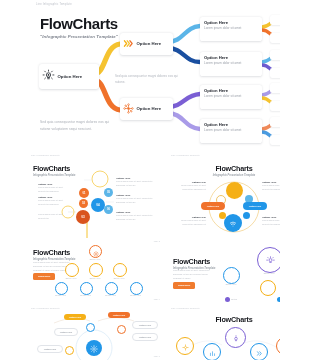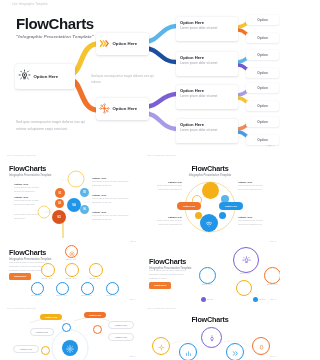--- a/index.html
+++ b/index.html
@@ -1,18 +1,18 @@
 <!DOCTYPE html>
 <html><head>
 <meta charset="utf-8">
 <style>
   html,body{margin:0;padding:0;background:#ffffff;}
   body{width:280px;height:360px;overflow:hidden;font-family:"Liberation Sans",sans-serif;
        -webkit-font-smoothing:antialiased;}
-  .page{position:relative;width:280px;height:360px;background:#fff;}
+  .page{position:relative;width:280px;height:360px;background:#fff;margin-left:24px;}
 
   
   .hero{position:absolute;left:0;top:0;width:280px;height:150px;background:#fff;overflow:hidden;}
   .kicker{position:absolute;left:12px;top:3px;font-size:2.6px;letter-spacing:.25px;color:#b8bcc4;}
   .hero-title{position:absolute;left:16px;top:16px;font-size:15px;font-weight:700;color:#15171c;
               letter-spacing:-.4px;line-height:1;}
   .hero-sub{position:absolute;left:16px;top:33px;width:82px;font-size:4.4px;font-weight:600;
             font-style:italic;color:#7f848e;line-height:1.7;letter-spacing:.05px;}
   .hero-note{position:absolute;left:16px;top:119px;width:78px;font-size:3.3px;color:#a9adb5;
              line-height:2.0;letter-spacing:.05px;}

